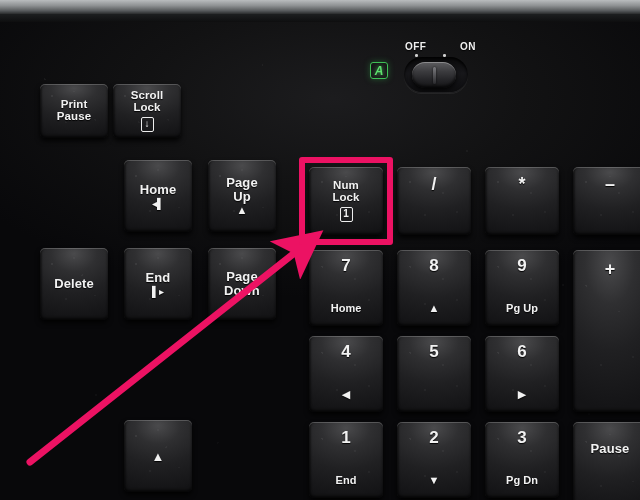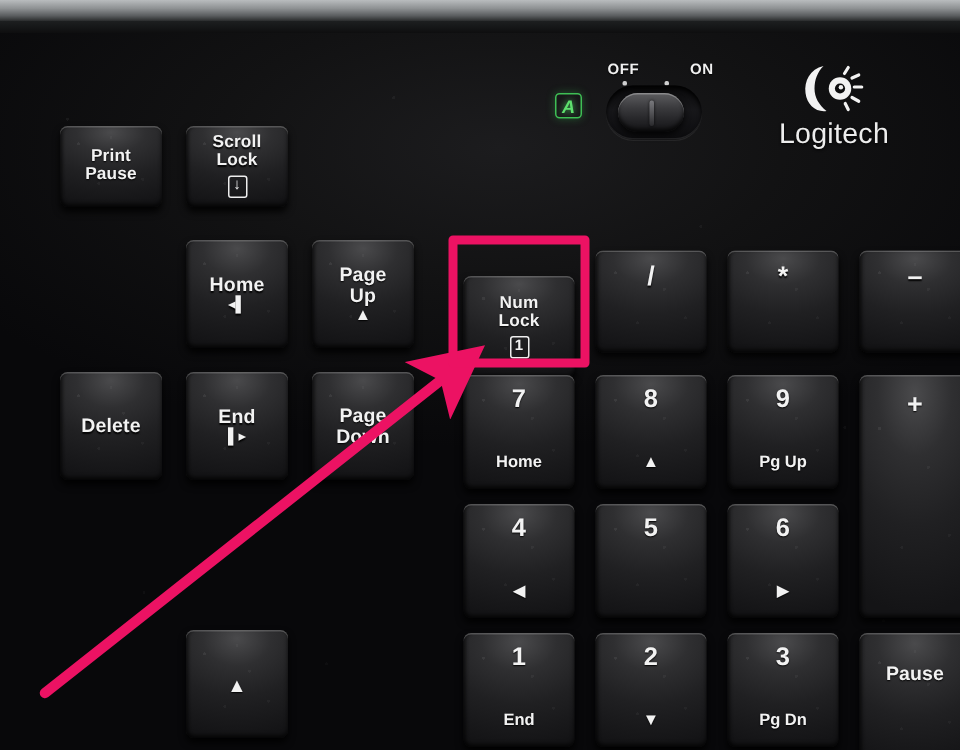--- a/index.html
+++ b/index.html
@@ -263,43 +263,27 @@
 
   <div class="caps-a">A</div>
 
   <div class="switch-off">OFF</div>
   <div class="switch-on">ON</div>
   <div class="switch-dot dot-off"></div>
   <div class="switch-dot dot-on"></div>
   <div class="switch-well"></div>
   <div class="switch-knob"></div>
 
-  <div class="brand">
-    <svg class="brand-mark" viewBox="0 0 46 38">
-      <path d="M16 4 C7 6 3 14 4 22 C5 30 11 35 18 34 C13 30 10 25 10 19 C10 13 12 8 16 4 Z" fill="#f2f2f2"></path>
-      <circle cx="27" cy="19" r="7.5" fill="#f2f2f2"></circle>
-      <circle cx="27" cy="19" r="3.4" fill="#0d0d0e"></circle>
-      <circle cx="27.6" cy="18.2" r="1.5" fill="#f2f2f2"></circle>
-      <g stroke="#f2f2f2" stroke-width="2.1" stroke-linecap="round">
-        <line x1="30" y1="9" x2="32.5" y2="5"></line>
-        <line x1="35" y1="12" x2="39.5" y2="10"></line>
-        <line x1="36.5" y1="18" x2="41.5" y2="18"></line>
-        <line x1="35" y1="25" x2="39.5" y2="27.5"></line>
-        <line x1="30.5" y1="29" x2="32.5" y2="33"></line>
-      </g>
-    </svg>
-    <div class="brand-name">Logitech</div>
-  </div>
 
   <div class="key" style="left:40px;  top:84px; width:68px; height:54px;text-align:center;">
     <span class="k-label small">Print</span>
     <span class="k-label small">Pause</span>
   </div>
 
-  <div class="key" style="left:124px; top:84px; width:68px; height:54px;">
+  <div class="key" style="left:113px; top:84px; width:68px; height:54px;">
     <span class="k-label small">Scroll</span>
     <span class="k-label small">Lock</span>
     <span class="boxed">↓</span>
   </div>
 
 
 
   <div class="key" style="left:124px; top:160px; width:68px; height:72px;">
     <span class="k-label">Home</span>
     <span class="k-glyph">◂▌</span>
@@ -322,21 +306,21 @@
 
   <div class="key" style="left:208px; top:248px; width:68px; height:72px;">
     <span class="k-label">Page</span>
     <span class="k-label">Down</span>
   </div>
 
   <div class="key" style="left:124px; top:420px; width:68px; height:72px;">
     <span class="k-glyph tri" style="font-size:13px;margin:0;">▲</span>
   </div>
 
-  <div class="key" style="left:309px; top:184px; width:74px; height:68px;">
+  <div class="key" style="left:309px; top:167px; width:74px; height:68px;">
     <span class="k-label small">Num</span>
     <span class="k-label small">Lock</span>
     <span class="boxed">1</span>
   </div>
 
   <div class="key" style="left:397px; top:167px; width:74px; height:68px; justify-content:flex-start; padding-top:8px;">
     <span class="k-label sym">/</span>
   </div>
 
   <div class="key" style="left:485px; top:167px; width:74px; height:68px; justify-content:flex-start; padding-top:8px;">

